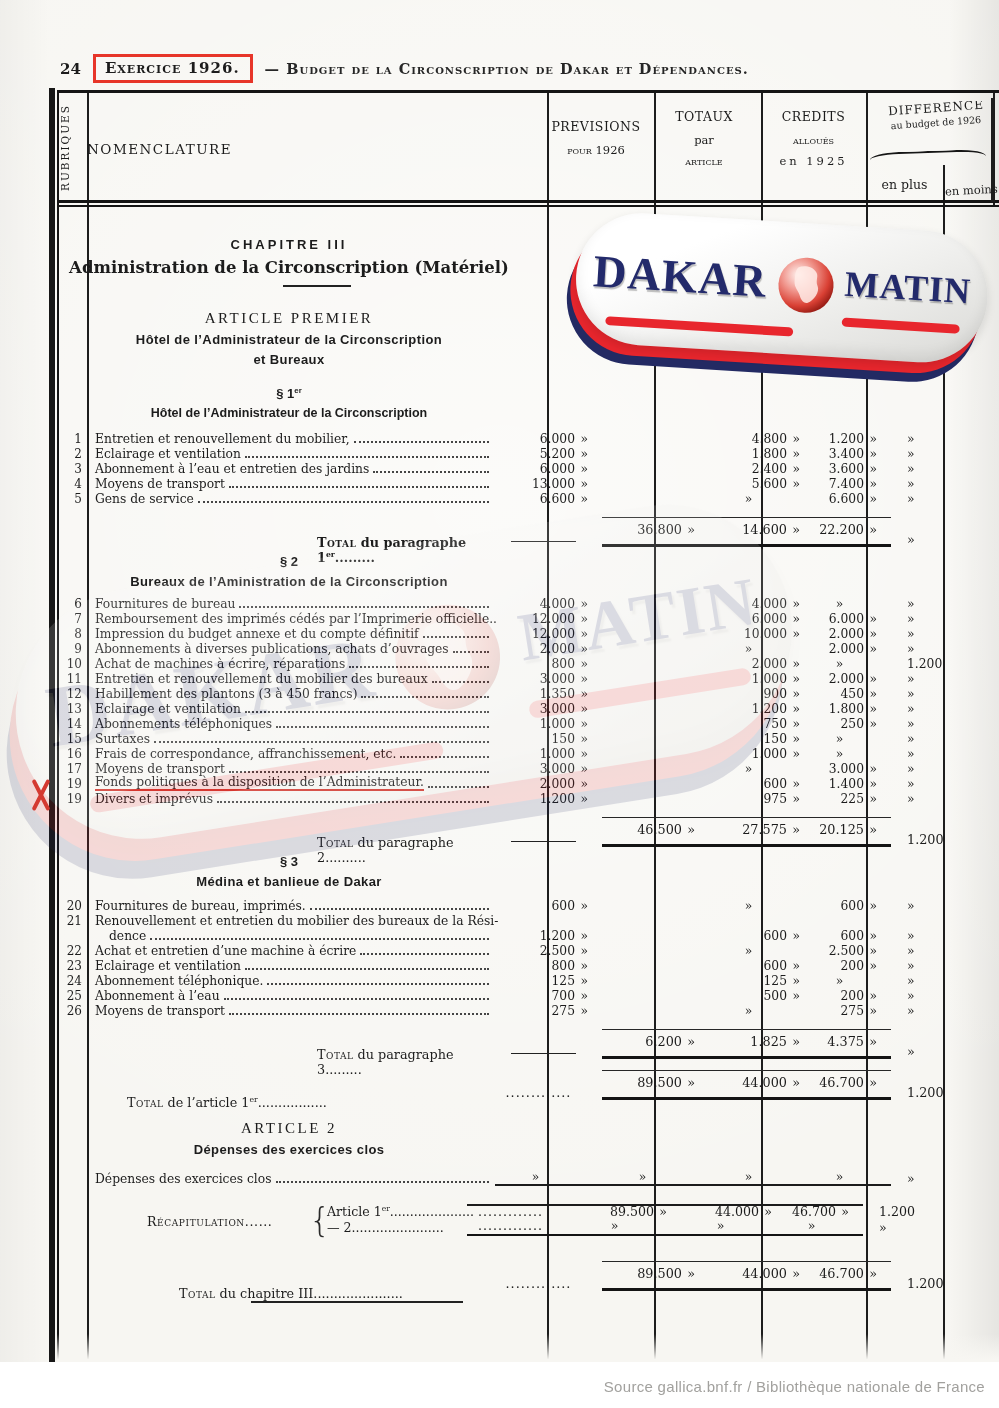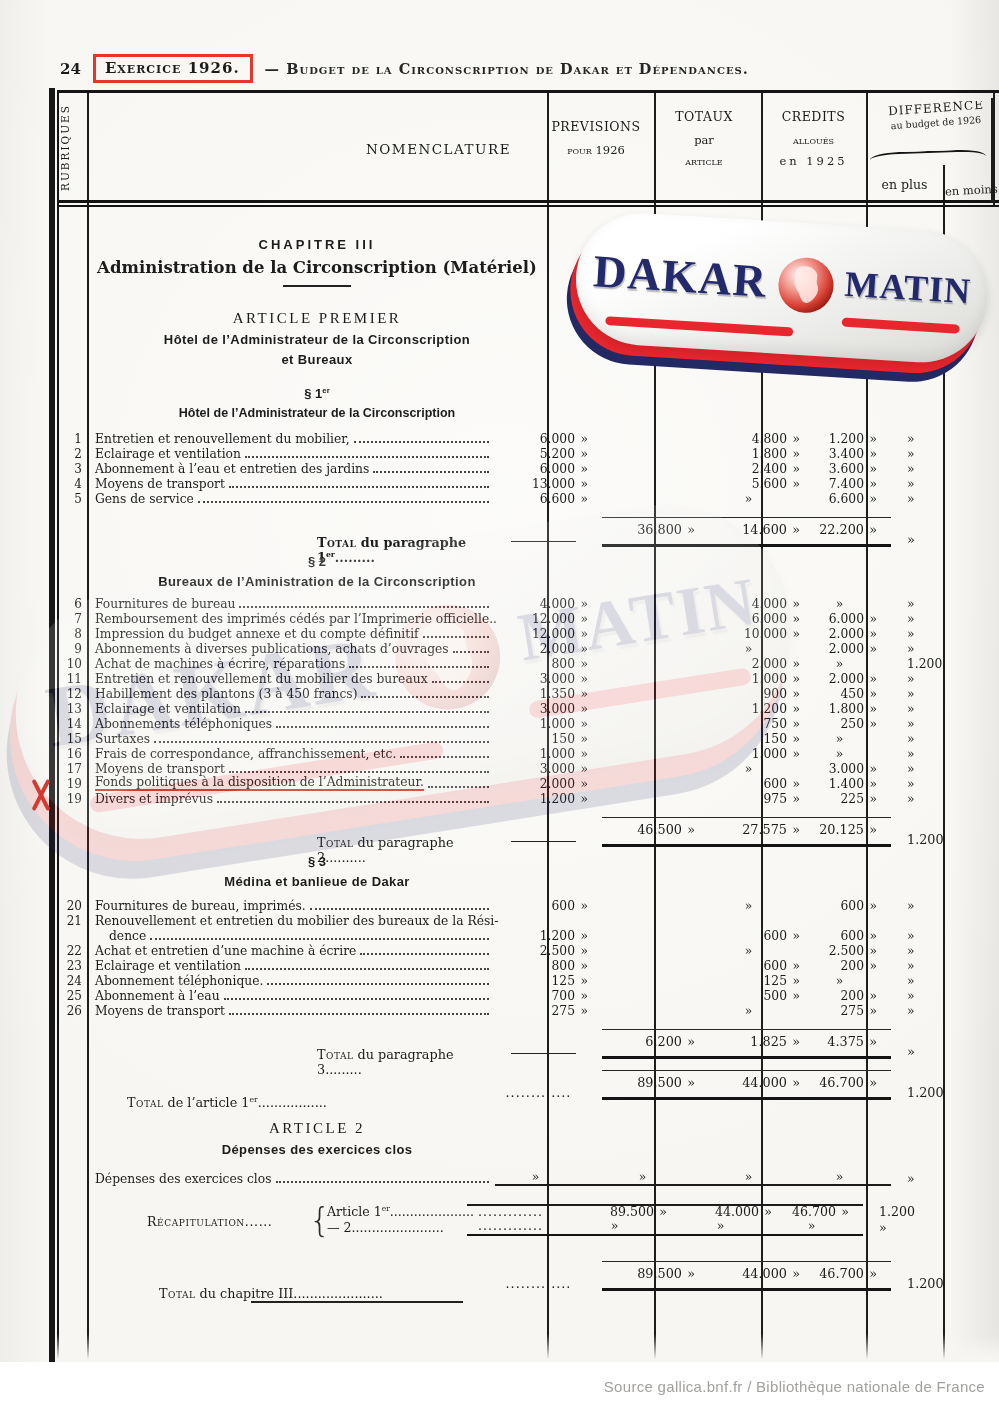--- a/index.html
+++ b/index.html
@@ -27,21 +27,21 @@
   .vr.v6{left:884px;top:72px}
   .vr.v7{left:934px;top:0;height:114px;bottom:auto;}
   .fade{position:absolute;left:-4px;right:0;bottom:-2px;height:30px;z-index:3;
         background:linear-gradient(to bottom, rgba(247,246,242,0), #f7f6f2 85%);}
 
   
   .thead{position:relative;height:110px;border-bottom:3px solid #141414;box-sizing:border-box;}
   .thead::after{content:'';position:absolute;left:-2px;right:0;bottom:-7px;height:1.6px;background:#141414;}
   .th-rub{position:absolute;left:0;top:0;width:28px;height:110px;writing-mode:vertical-rl;transform:rotate(180deg);
           text-align:center;line-height:28px;font:10.5px "DejaVu Serif",serif;letter-spacing:2px;}
-  .th-nom{position:absolute;left:28px;top:48px;width:424px;text-align:right;
+  .th-nom{position:absolute;left:28px;top:48px;width:424px;text-align:left;
           font:13.5px "DejaVu Serif",serif;letter-spacing:1.5px;}
   .th-col{position:absolute;text-align:center;}
   .th-prev{left:488px;width:98px;top:26px;}
   .th-tot{left:595px;width:100px;top:16px;}
   .th-cred{left:702px;width:105px;top:16px;}
   .l1{font:12.5px "DejaVu Serif",serif;letter-spacing:.5px;margin-bottom:9px;}
   .l2{font:11.5px "DejaVu Serif",serif;margin-bottom:7px;}
   .scc{font-variant:small-caps;}
   .sp1925{letter-spacing:3px;}
   .th-diff{left:807px;width:140px;top:8px;overflow:hidden;height:70px;}
@@ -65,21 +65,21 @@
   .redline .lbl{border-bottom:2.4px solid #d43a31;}
   .mcell{flex:none;display:flex;align-items:flex-end;box-sizing:border-box;padding-right:14px;height:100%;}
   .c-prev{width:107px}.c-tot{width:107px}.c-cred{width:105px}.c-plus{width:77px}
   .mcell .num{flex:1;text-align:right;}
   .mcell .g{width:13px;text-align:right;}
   .mcell.only{justify-content:center;padding-right:26px;}
   .mcell.only .g{width:auto;}
   .c-moins{width:58px;flex:none;box-sizing:border-box;padding-left:16px;display:flex;align-items:flex-end;height:100%;}
   .bline{border-bottom:2px solid #1c1c1c;}
 
-  .hrow{width:460px;margin-left:28px;text-align:center;}
+  .hrow{width:460px;text-align:center;}
   .h-chap{font:700 13px "Liberation Sans",sans-serif;letter-spacing:3px;margin-top:2px;}
   .h-admin{font:700 16.5px "DejaVu Serif",serif;margin-top:6px;}
   .h-article{font:400 15px "Liberation Serif",serif;letter-spacing:2.5px;margin-top:7px;}
   .h-bold{font:700 13px "Liberation Sans",sans-serif;letter-spacing:.4px;margin-top:5px;}
   .h-bold-sm{font:700 12.5px "Liberation Sans",sans-serif;margin-top:5px;}
   .h-par{font:700 13px "Liberation Sans",sans-serif;margin-top:7px;}
   .rule-sm{height:2px;background:#222;width:68px;margin:8px 0 0 224px;}
   .rule-lg{height:2px;background:#222;width:212px;margin:10px 0 0 192px;}
   .spacer{width:100%;}
 
@@ -941,21 +941,21 @@
               <span class="g">»</span>
             </div>
             <div class="c-moins">
               <span class="g">»</span>
             </div>
           </div>
         </div>
         <div class="spacer" style="height: 14px;"></div>
         <div class="row total">
           <div class="c-rub"></div>
-          <div class="c-nom" style="padding-left: 72px;"><span><span class="sc">Total</span> du chapitre III......................</span></div>
+          <div class="c-nom" style="padding-left: 92px;"><span><span class="sc">Total</span> du chapitre III......................</span></div>
           <div class="mcell c-prev dotsc">.............</div>
           <div class="mcell c-tot tcell">
             <span class="num">89.500</span>
             <span class="g">»</span>
           </div>
           <div class="mcell c-cred tcell">
             <span class="num">44.000</span>
             <span class="g">»</span>
           </div>
           <div class="mcell c-plus tcell">

